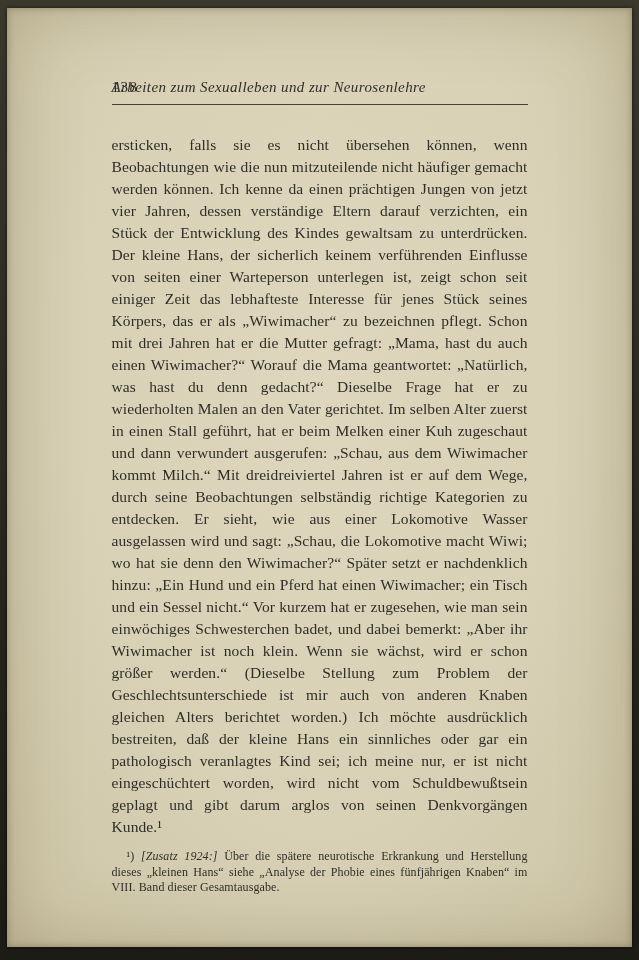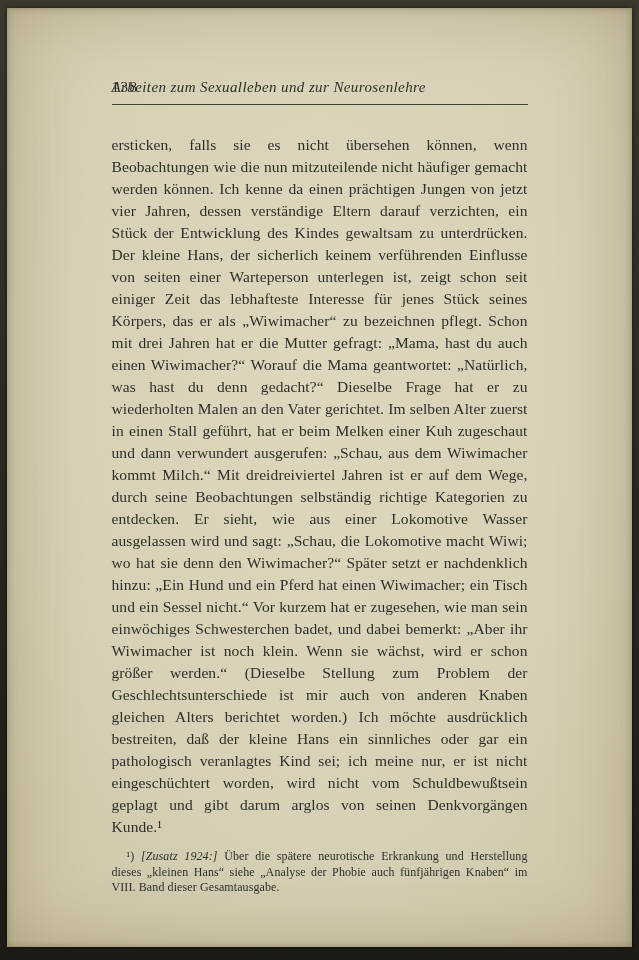--- a/index.html
+++ b/index.html
@@ -96,18 +96,18 @@
         <span class="running-title">Arbeiten zum Sexualleben und zur Neurosenlehre</span>
       </header>
 
       <hr class="header-rule">
 
       <main class="body-text">
         <p class="paragraph">ersticken, falls sie es nicht übersehen können, wenn Beobachtungen wie die nun mitzuteilende nicht häufiger gemacht werden können. Ich kenne da einen prächtigen Jungen von jetzt vier Jahren, dessen verständige Eltern darauf verzichten, ein Stück der Entwicklung des Kindes gewaltsam zu unterdrücken. Der kleine Hans, der sicherlich keinem verführenden Einflusse von seiten einer Warteperson unterlegen ist, zeigt schon seit einiger Zeit das lebhafteste Interesse für jenes Stück seines Körpers, das er als „Wiwimacher“ zu bezeichnen pflegt. Schon mit drei Jahren hat er die Mutter gefragt: „Mama, hast du auch einen Wiwimacher?“ Worauf die Mama geantwortet: „Natürlich, was hast du denn gedacht?“ Dieselbe Frage hat er zu wiederholten Malen an den Vater gerichtet. Im selben Alter zuerst in einen Stall geführt, hat er beim Melken einer Kuh zugeschaut und dann verwundert ausgerufen: „Schau, aus dem Wiwimacher kommt Milch.“ Mit dreidreiviertel Jahren ist er auf dem Wege, durch seine Beobachtungen selbständig richtige Kategorien zu entdecken. Er sieht, wie aus einer Lokomotive Wasser ausgelassen wird und sagt: „Schau, die Lokomotive macht Wiwi; wo hat sie denn den Wiwimacher?“ Später setzt er nachdenklich hinzu: „Ein Hund und ein Pferd hat einen Wiwimacher; ein Tisch und ein Sessel nicht.“ Vor kurzem hat er zugesehen, wie man sein einwöchiges Schwesterchen badet, und dabei bemerkt: „Aber ihr Wiwimacher ist noch klein. Wenn sie wächst, wird er schon größer werden.“ (Dieselbe Stellung zum Problem der Geschlechtsunterschiede ist mir auch von anderen Knaben gleichen Alters berichtet worden.) Ich möchte ausdrücklich bestreiten, daß der kleine Hans ein sinnliches oder gar ein pathologisch veranlagtes Kind sei; ich meine nur, er ist nicht eingeschüchtert worden, wird nicht vom Schuldbewußtsein geplagt und gibt darum arglos von seinen Denkvorgängen Kunde.¹</p>
       </main>
 
       <footer class="footnote">
-        <p class="footnote-text"><span>¹)</span> <span class="it">[Zusatz 1924:]</span> <span>Über die spätere neurotische Erkrankung und Herstellung dieses „kleinen Hans“ siehe „Analyse der Phobie auch fünfjährigen Knaben“ im VIII. Band dieser Gesamtausgabe.</span></p>
+        <p class="footnote-text"><span>¹)</span> <span class="it">[Zusatz 1924:]</span> <span>Über die spätere neurotische Erkrankung und Herstellung dieses „kleinen Hans“ siehe „Analyse der Phobie eines fünfjährigen Knaben“ im VIII. Band dieser Gesamtausgabe.</span></p>
       </footer>
 
     </div>
   </div>
 </div>
 
 </body></html>

